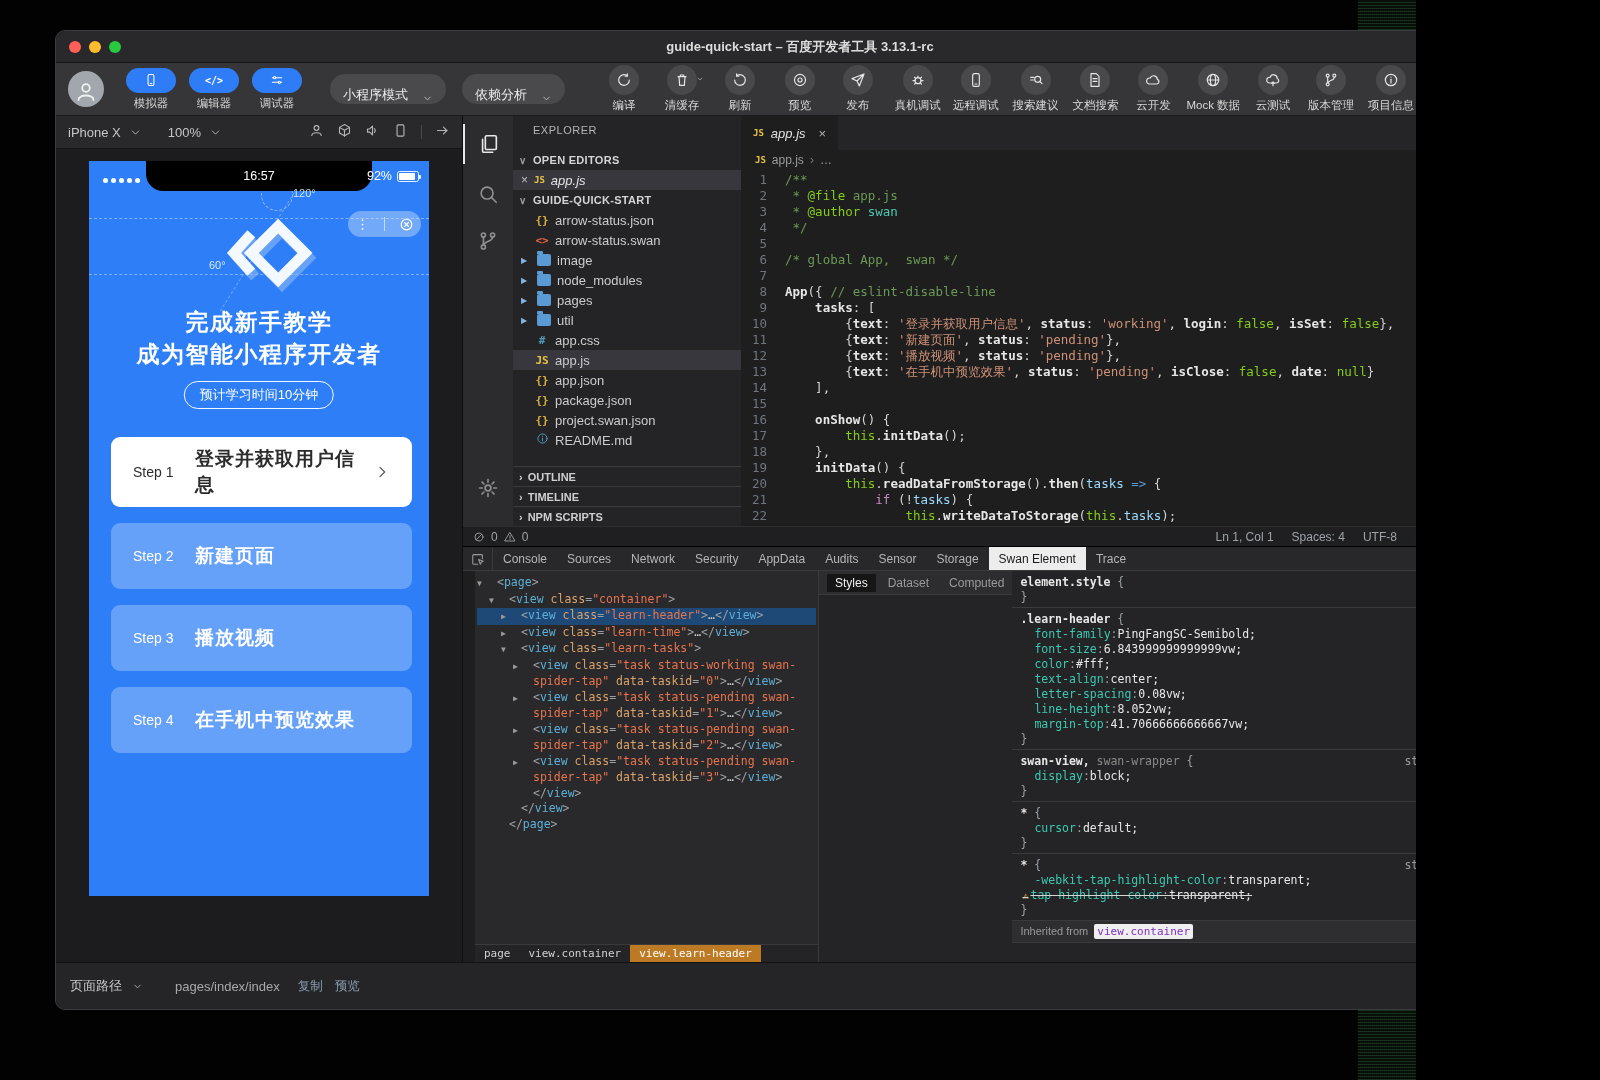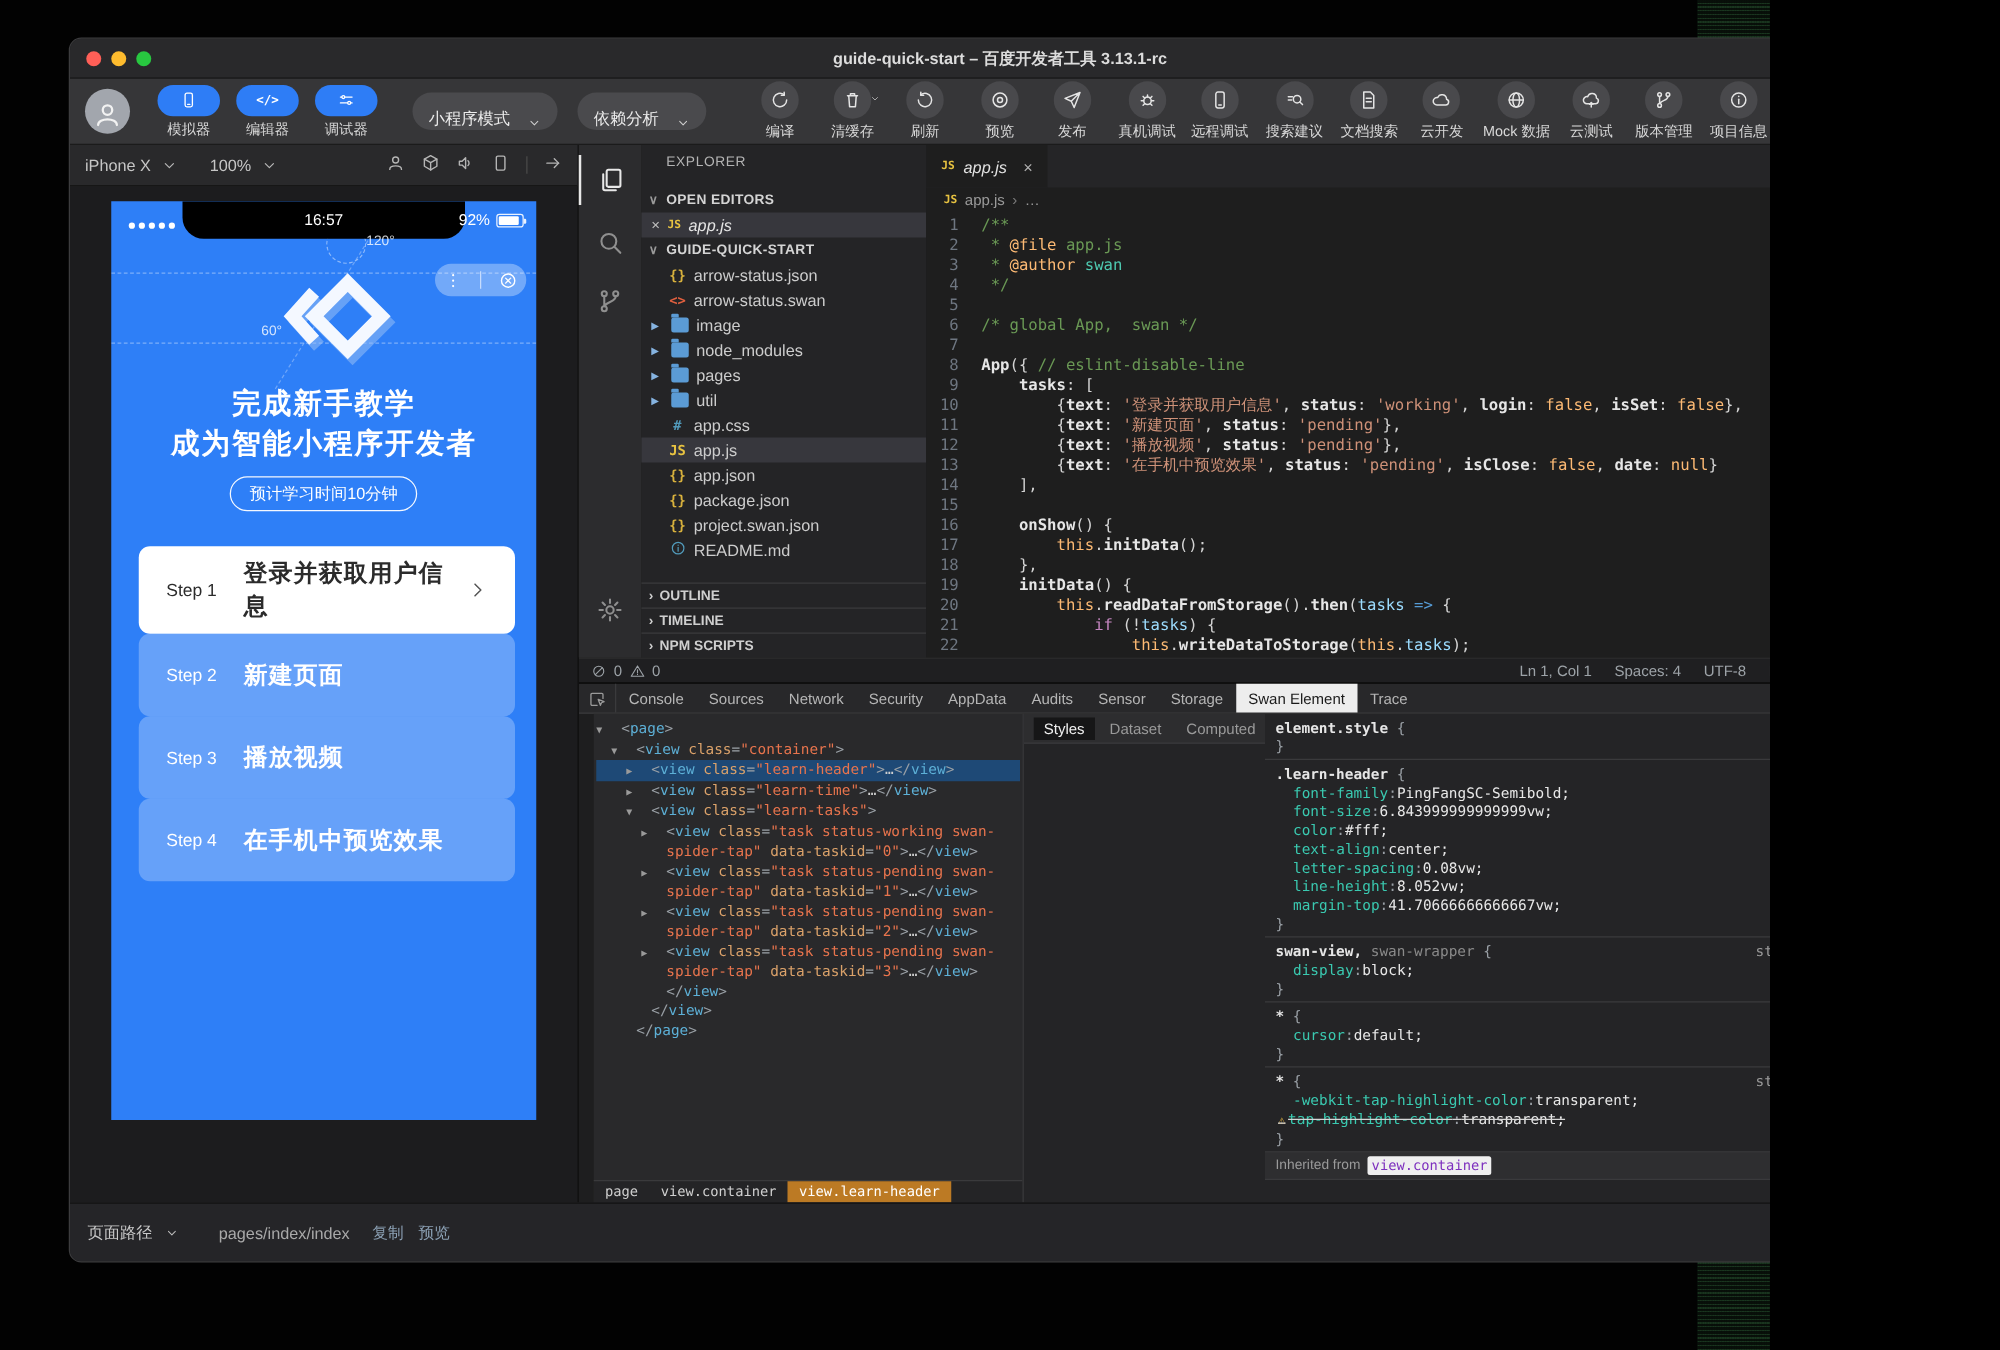--- a/index.html
+++ b/index.html
@@ -68,21 +68,21 @@
   .angle{position:absolute;font-size:11px;color:rgba(255,255,255,.8);}
   .capsule{position:absolute;right:8px;top:50px;width:73px;height:26px;border-radius:13px;
     background:rgba(255,255,255,.33);display:flex;align-items:center;justify-content:space-around;}
   .capsule .icon{width:15px;height:15px;color:#fff;}
   .capDiv{width:1px;height:14px;background:rgba(255,255,255,.6);}
   .logo{position:absolute;left:50%;top:44px;transform:translateX(-38%);width:96px;height:96px;}
   .hero{position:absolute;left:0;right:0;text-align:center;font-weight:bold;font-size:23px;letter-spacing:1.5px;}
   .badge{position:absolute;left:50%;transform:translateX(-50%);top:220px;border:1px solid rgba(255,255,255,.95);
     border-radius:15px;padding:4px 15px;font-size:13px;white-space:nowrap;}
   .steps{position:absolute;left:22px;right:17px;top:276px;}
-  .step{height:66px;border-radius:9px;background:rgba(255,255,255,.27);
+  .step{height:66px;border-radius:9px;background:rgba(255,255,255,.27);margin-bottom:16px;
     display:flex;align-items:center;padding:12px 22px;color:#fff;}
   .step.active{background:#fff;color:#2b2b2b;height:70px;}
   .stepLabel{font-size:14px;width:62px;flex:none;}
   .stepText{font-size:19px;font-weight:bold;letter-spacing:1px;flex:1;}
   .step .icon{width:16px;height:16px;color:#555;}
   
   .rightCol{flex:1;display:flex;flex-direction:column;min-width:0;}
   .workRow{height:410px;flex:none;display:flex;min-width:0;}
   .activity{width:50px;flex:none;background:#2c2c2e;position:relative;}
   .aIcon{position:absolute;left:0;width:50px;height:40px;display:flex;align-items:center;justify-content:center;color:#8f8f8f;}
@@ -117,21 +117,21 @@
   .tab .name{font-style:italic;}
   .tab .x{color:#b0b0b0;font-size:13px;margin-left:6px;}
   .edIcons{margin-left:auto;display:flex;align-items:center;gap:14px;padding-right:14px;color:#c0c0c0;}
   .edIcons .icon{width:16px;height:16px;}
   .bcrumb{height:20px;flex:none;display:flex;align-items:center;gap:6px;color:#9a9a9a;font-size:12px;padding-left:14px;}
   .code{flex:1;font-family:"DejaVu Sans Mono",monospace;font-size:12.5px;line-height:16px;overflow:hidden;
     padding-top:2px;position:relative;}
   .code:after{content:"";position:absolute;right:12px;top:0;bottom:0;width:1px;background:#2a2a2a;}
   .cl{display:flex;height:16px;white-space:pre;}
   .ln{width:44px;flex:none;text-align:right;color:#6e7681;padding-right:18px;}
-  .c{color:#6a9955}.k{color:#fdba74}.s{color:#ce9178}.p{color:#d4d4d4}
+  .c{color:#6a9955}.k{color:#84cc16}.s{color:#ce9178}.p{color:#d4d4d4}
   .pr{color:#e6e6e6;font-weight:bold}.v{color:#9cdcfe}.ct{color:#c586c0}.t{color:#4ec9b0}.ar{color:#569cd6}
   
   .statusBar{height:20px;flex:none;background:#1f1f21;border-top:1px solid #2e2e2e;display:flex;
     align-items:center;color:#9da3a8;font-size:12px;padding:0 10px;gap:6px;}
   .statusBar .icon{width:12px;height:12px;}
   .sbRight{margin-left:auto;display:flex;gap:18px;align-items:center;}
   
   .devtools{flex:1;display:flex;flex-direction:column;min-height:0;border-top:1px solid #000;}
   .dtTabs{height:24px;flex:none;background:#28282a;display:flex;align-items:stretch;color:#b5b5b5;
     font-size:12px;border-bottom:1px solid #3a3a3c;}

